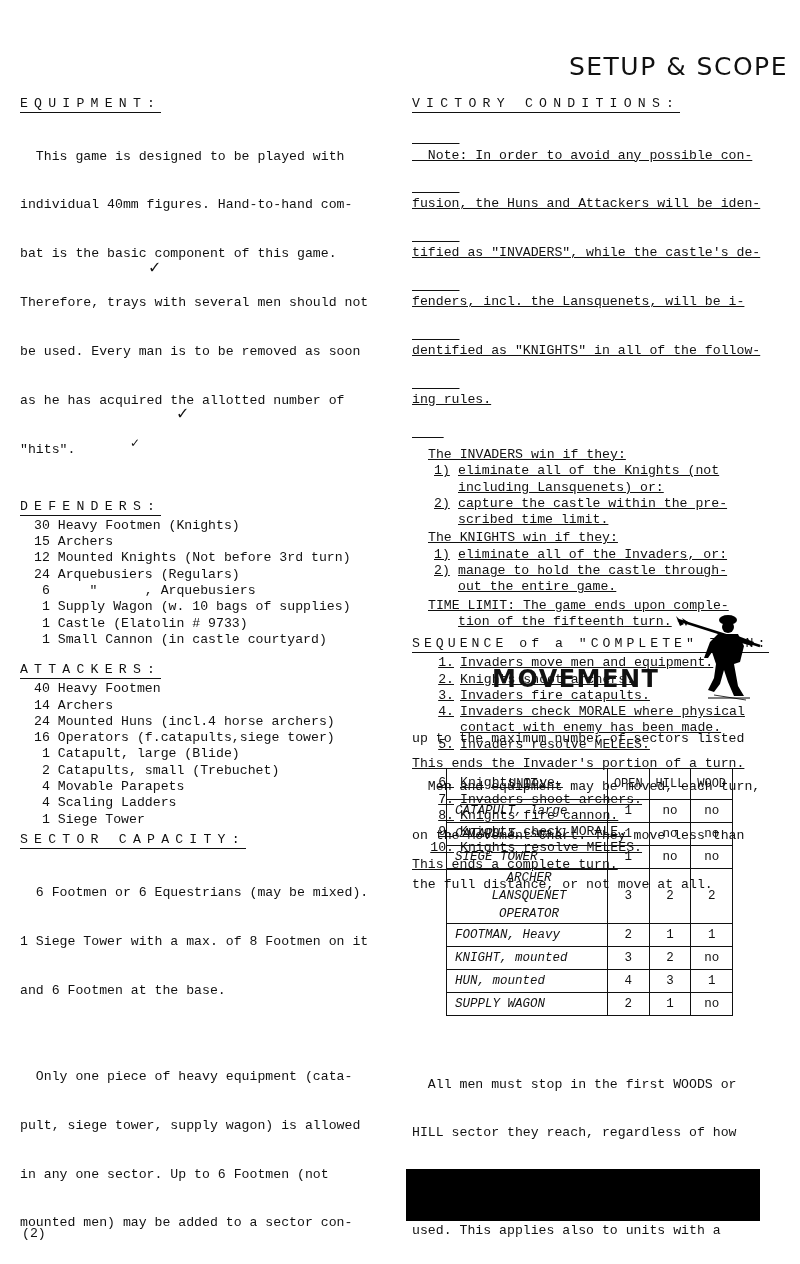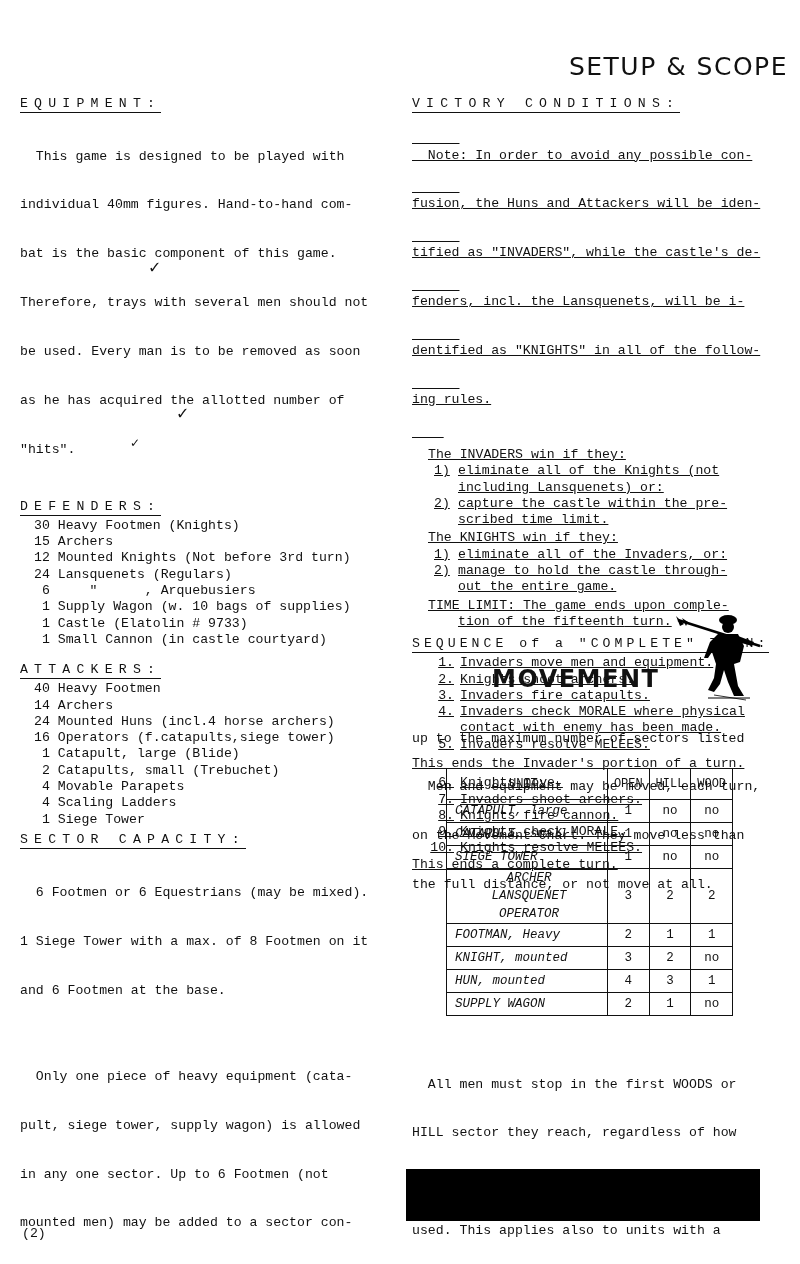--- a/index.html
+++ b/index.html
@@ -65,21 +65,21 @@
       <div>"hits".</div>
     </div>
   </section>
 
   <section class="sec" style="margin-top:8px;">
     <div class="heading">DEFENDERS:</div>
     <ul class="list" style="padding-left:14px; margin-top:2px;">
       <li><span>30</span> <span>Heavy Footmen (Knights)</span></li>
       <li><span>15</span> <span>Archers</span></li>
       <li><span>12</span> <span>Mounted Knights (Not before 3rd turn)</span></li>
-      <li><span>24</span> <span>Lansquenets (Regulars)</span></li>
+      <li><span>24</span> <span>Arquebusiers (Regulars)</span></li>
       <li><span> 6</span> <span>    "      , Arquebusiers</span></li>
       <li><span> 1</span> <span>Supply Wagon (w. 10 bags of supplies)</span></li>
       <li><span> 1</span> <span>Castle (Elatolin # 9733)</span></li>
       <li><span> 1</span> <span>Small Cannon (in castle courtyard)</span></li>
     </ul>
   </section>
 
   <section style="margin-top:14px;">
     <div class="heading">ATTACKERS:</div>
     <ul class="list" style="padding-left:14px; margin-top:2px;">

